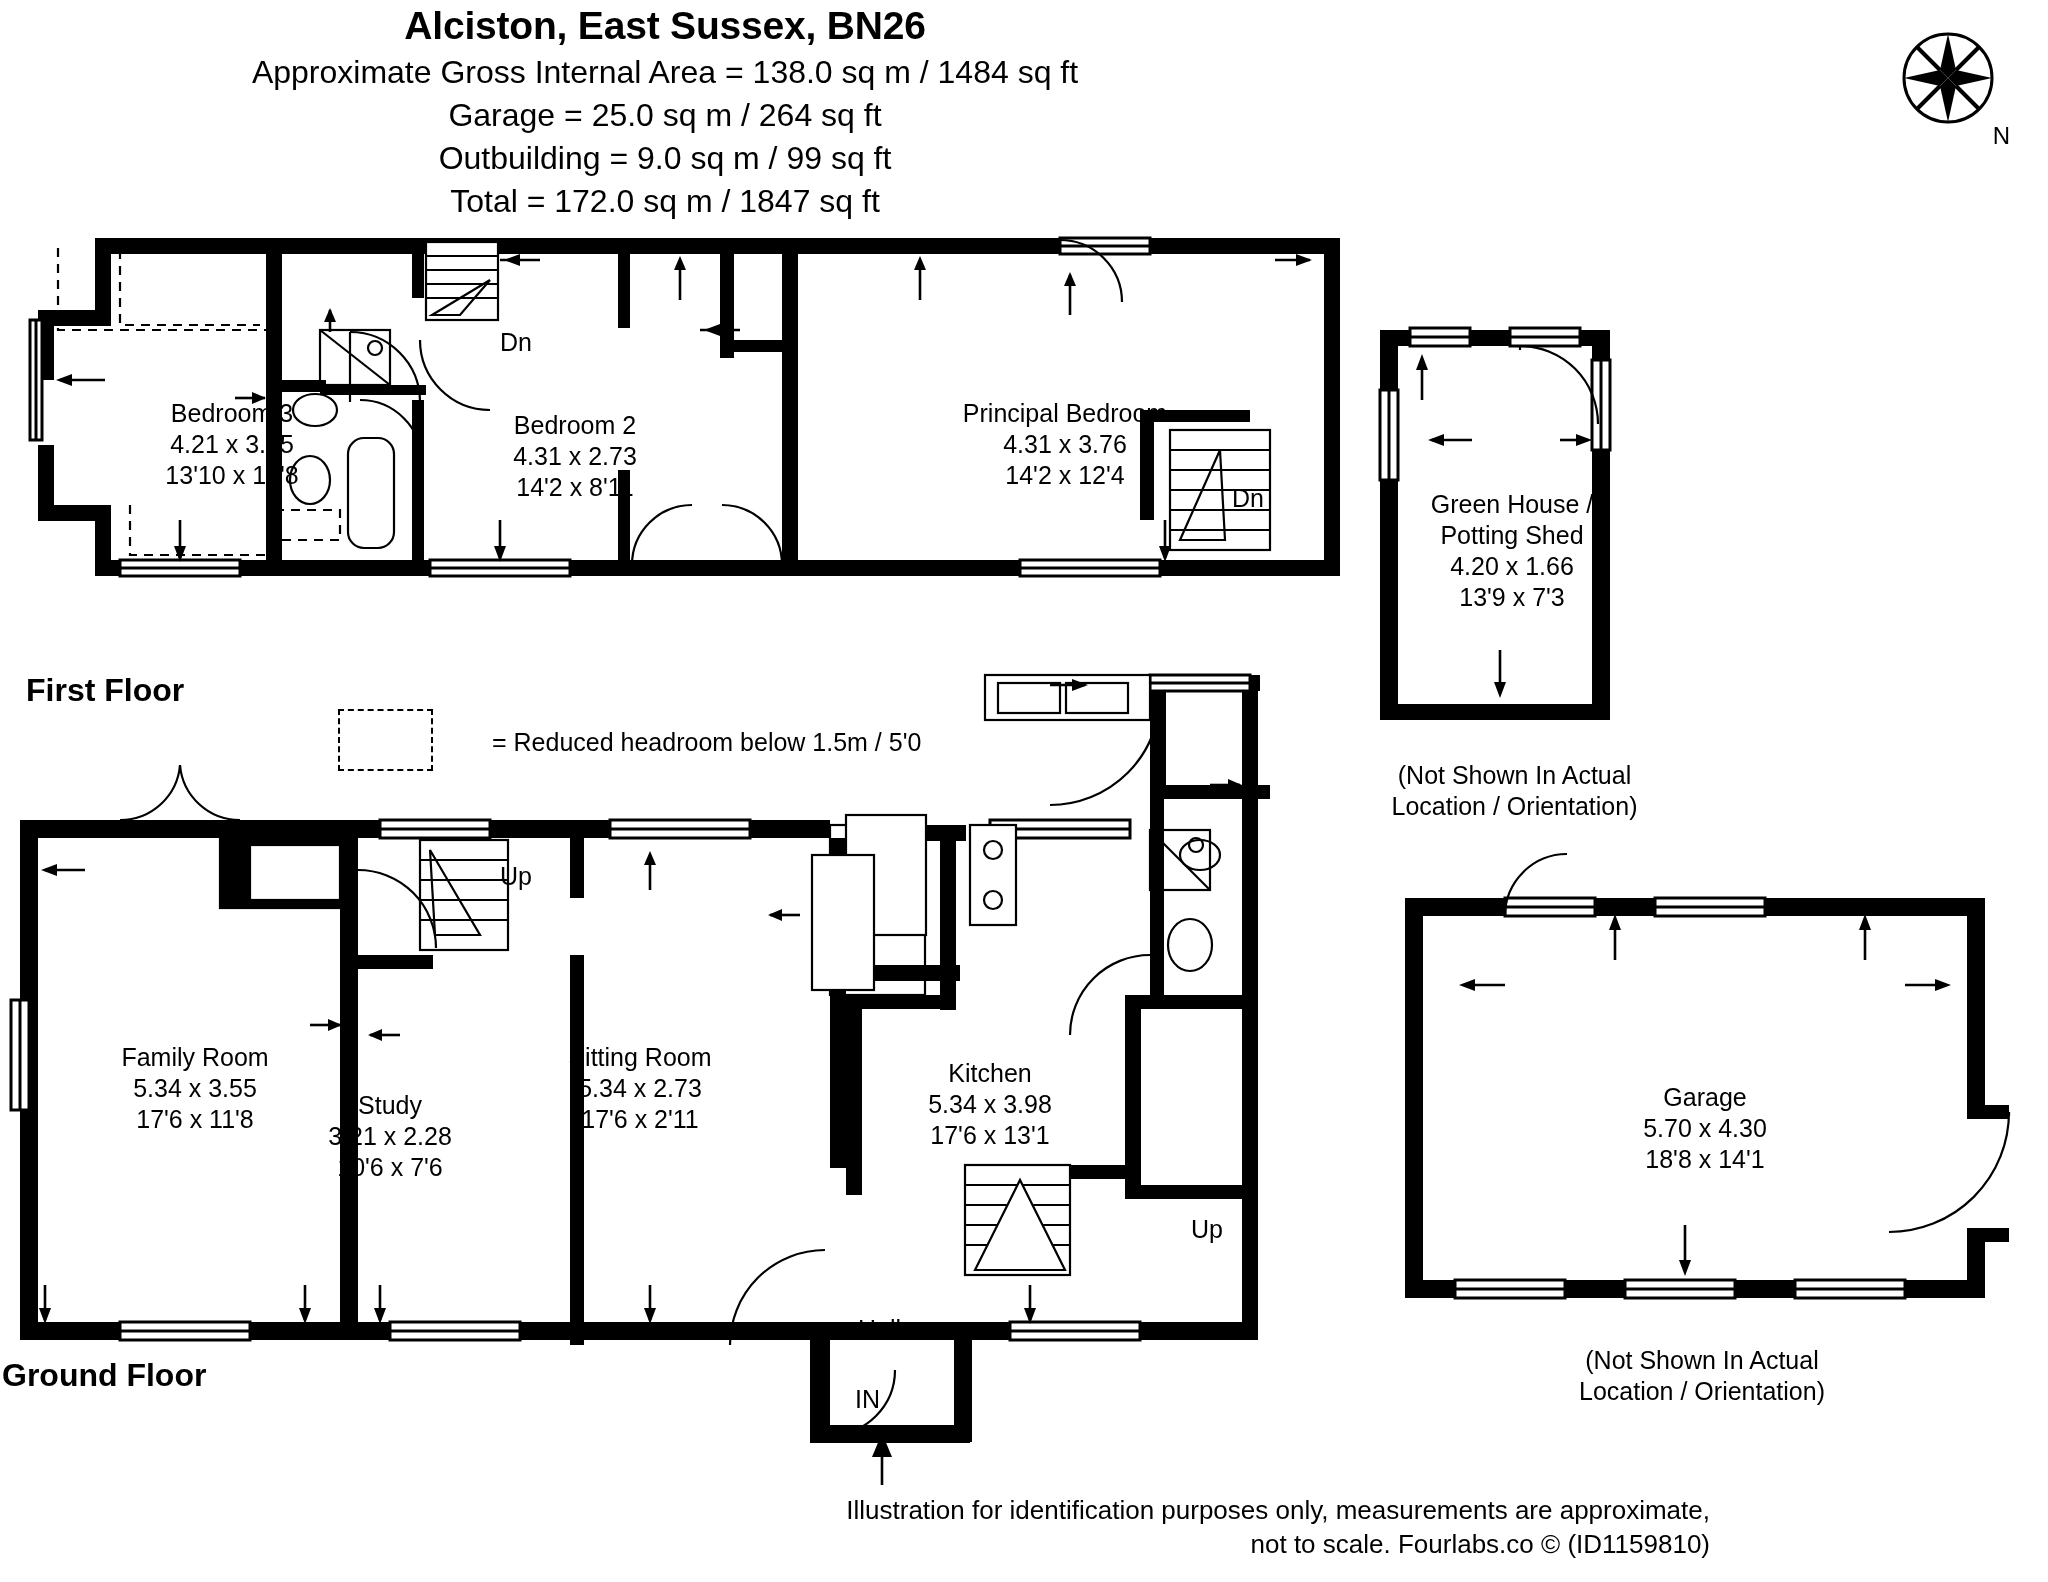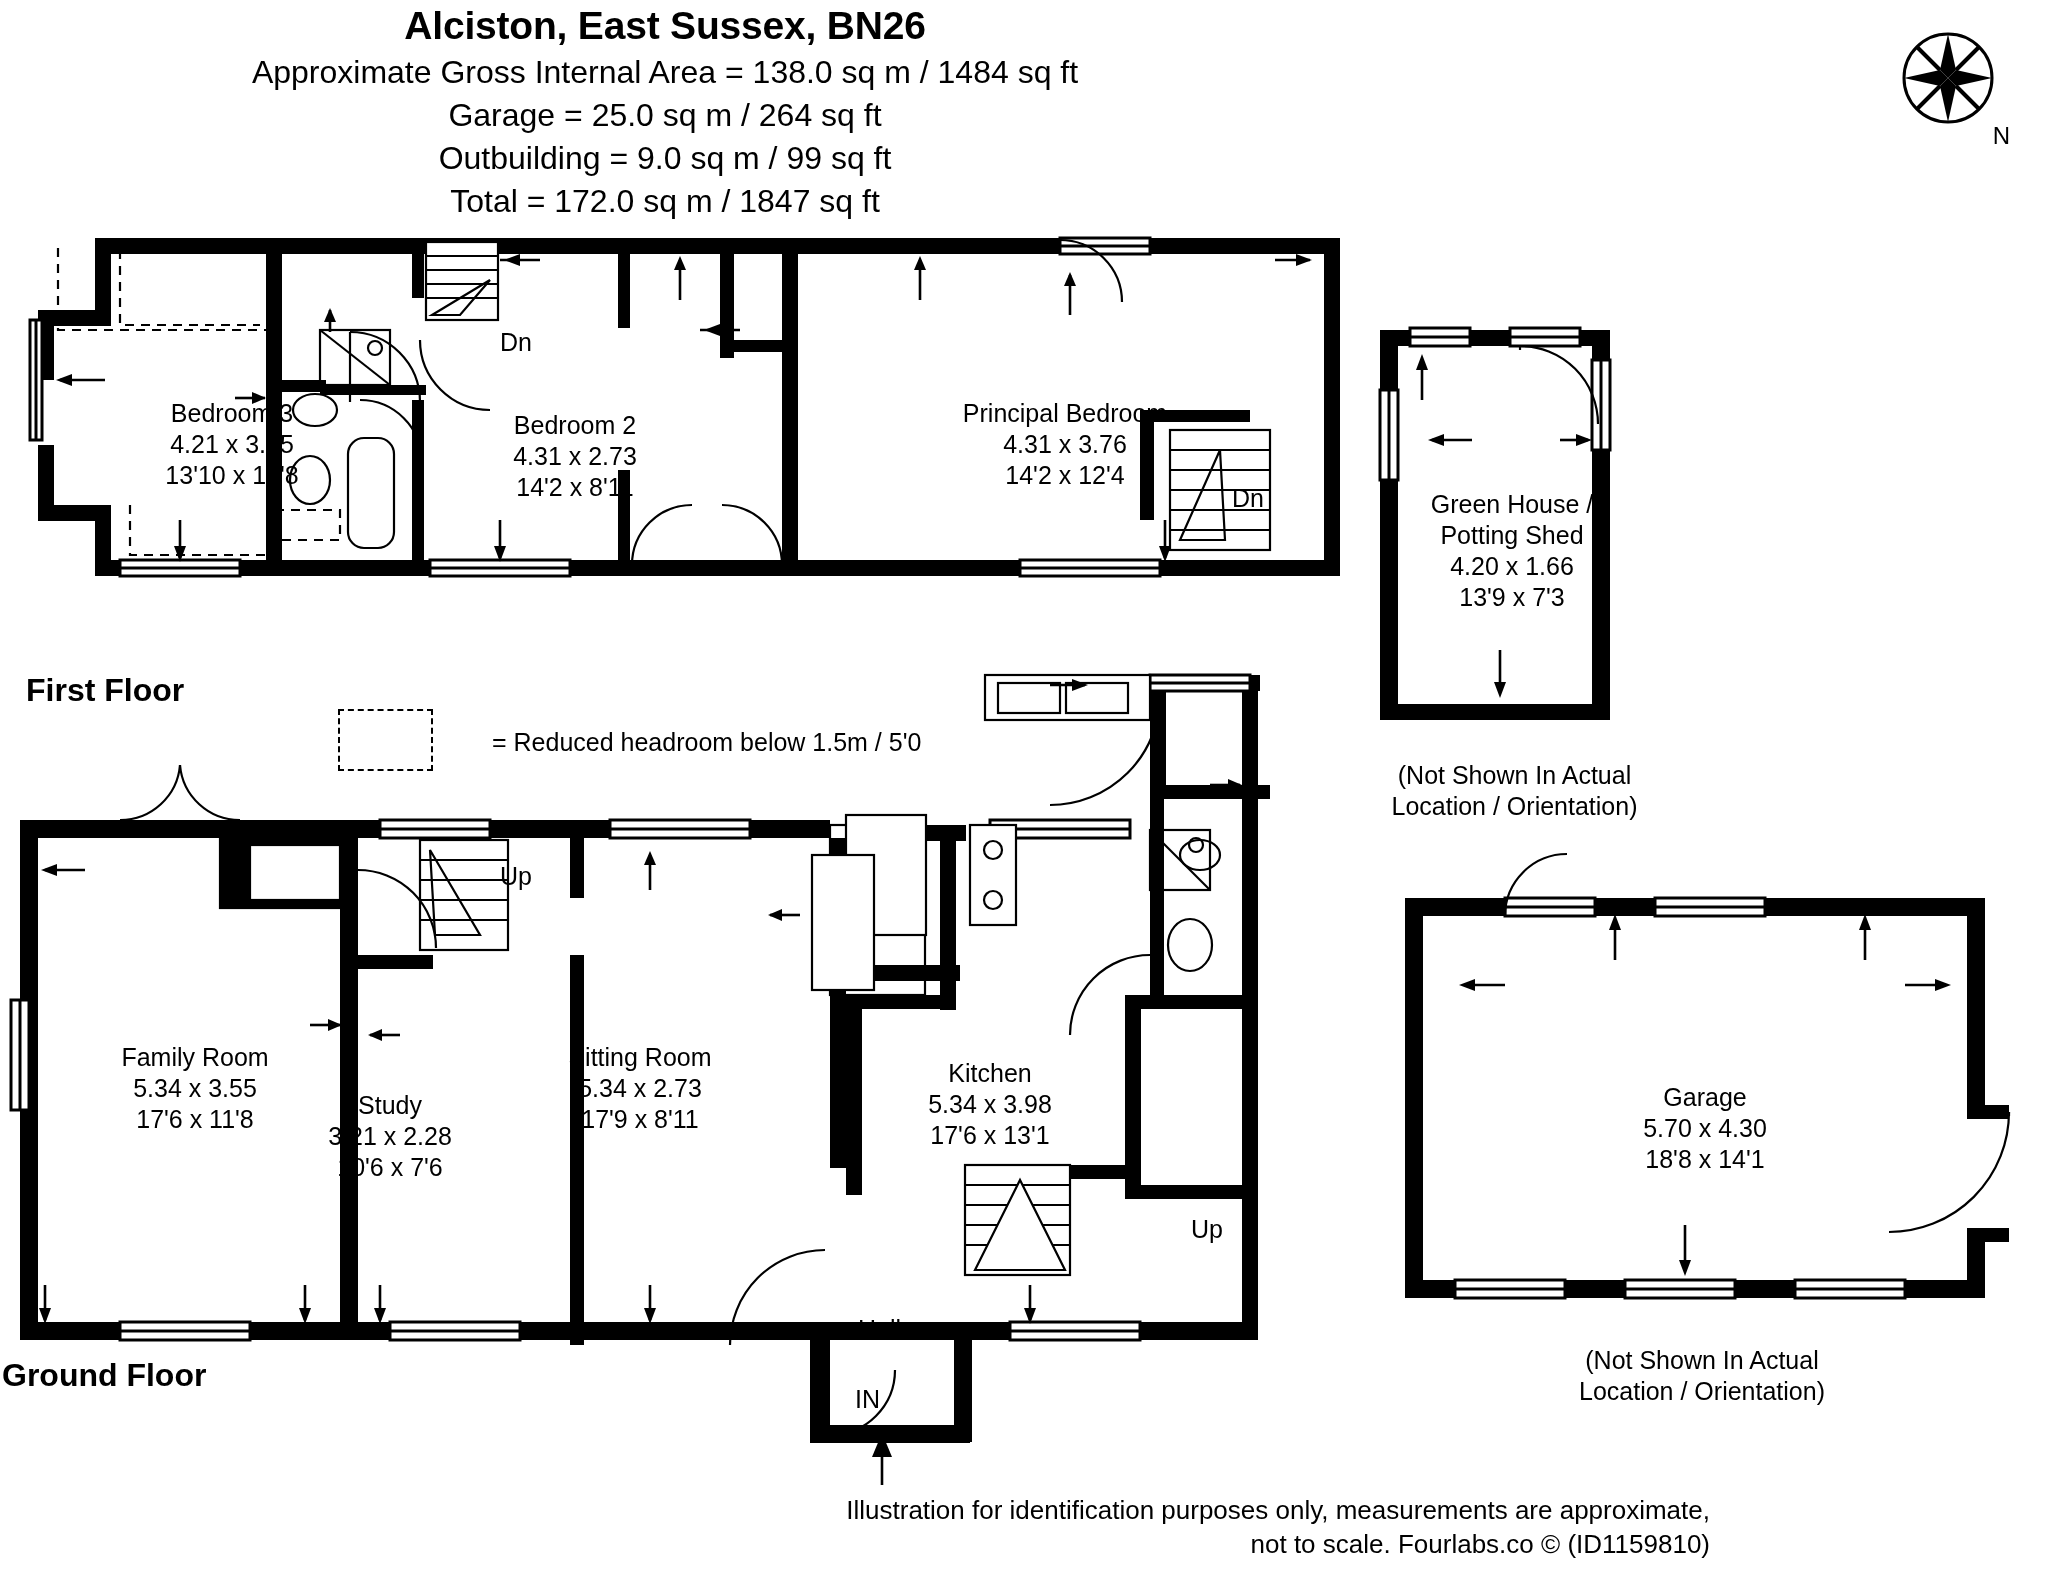--- a/index.html
+++ b/index.html
@@ -456,21 +456,21 @@
     <span class="f">17'6 x 11'8</span>
   </div>
   <div class="room" style="left:290px; top:1090px; width:200px;">
     <span class="nm">Study</span>
     <span class="m">3.21 x 2.28</span>
     <span class="f">10'6 x 7'6</span>
   </div>
   <div class="room" style="left:520px; top:1042px; width:240px;">
     <span class="nm">Sitting Room</span>
     <span class="m">5.34 x 2.73</span>
-    <span class="f">17'9 x 8'11</span>
+    <span class="f">17'6 x 2'11</span>
   </div>
   <div class="room" style="left:890px; top:1058px; width:200px;">
     <span class="nm">Kitchen</span>
     <span class="m">5.34 x 3.98</span>
     <span class="f">17'6 x 13'1</span>
   </div>
   <div class="tiny" style="left:858px; top:1315px;">Hall</div>
   <div class="tiny" style="left:855px; top:1385px;">IN</div>
 
   <div class="floor-label" id="ground-floor-label">Ground Floor</div>

